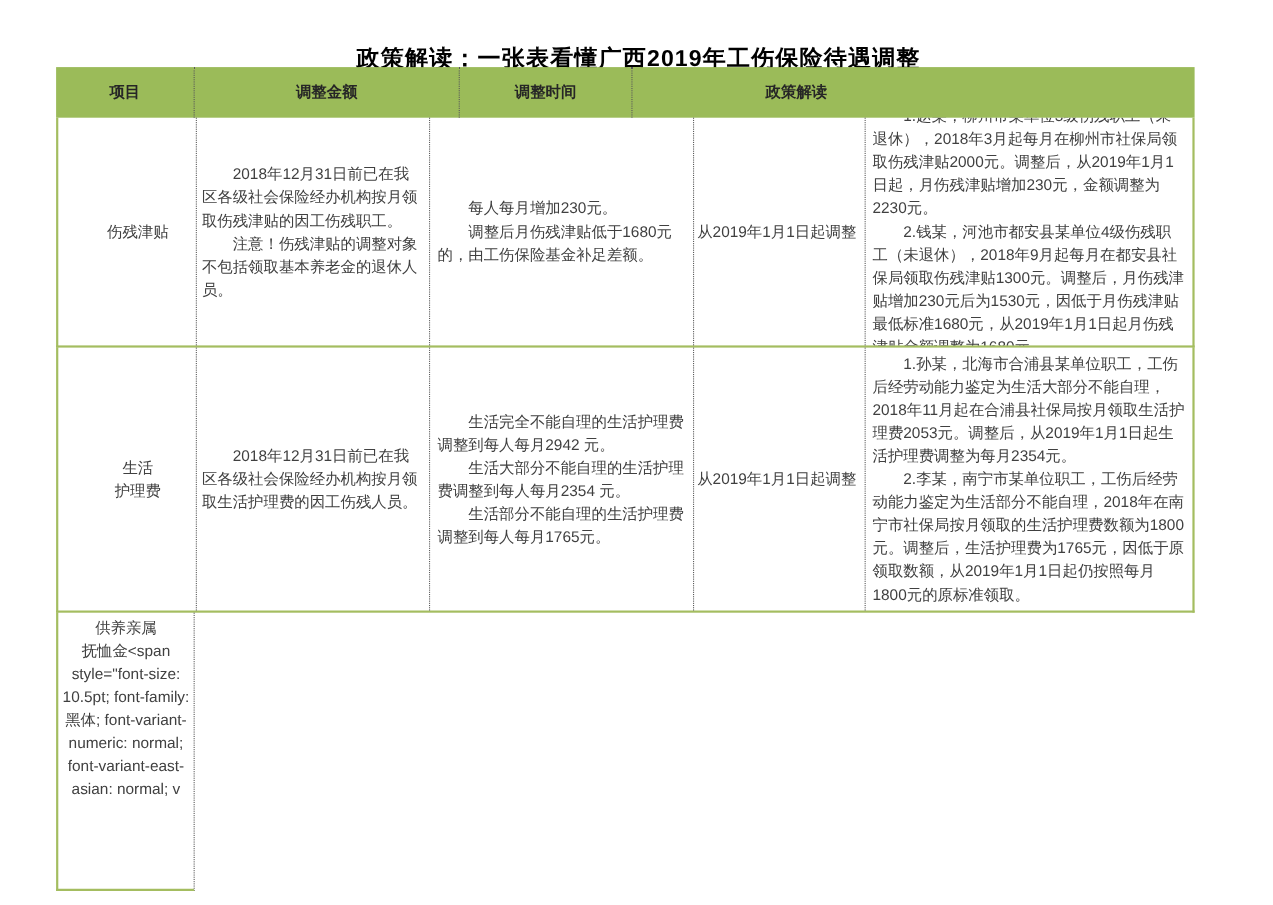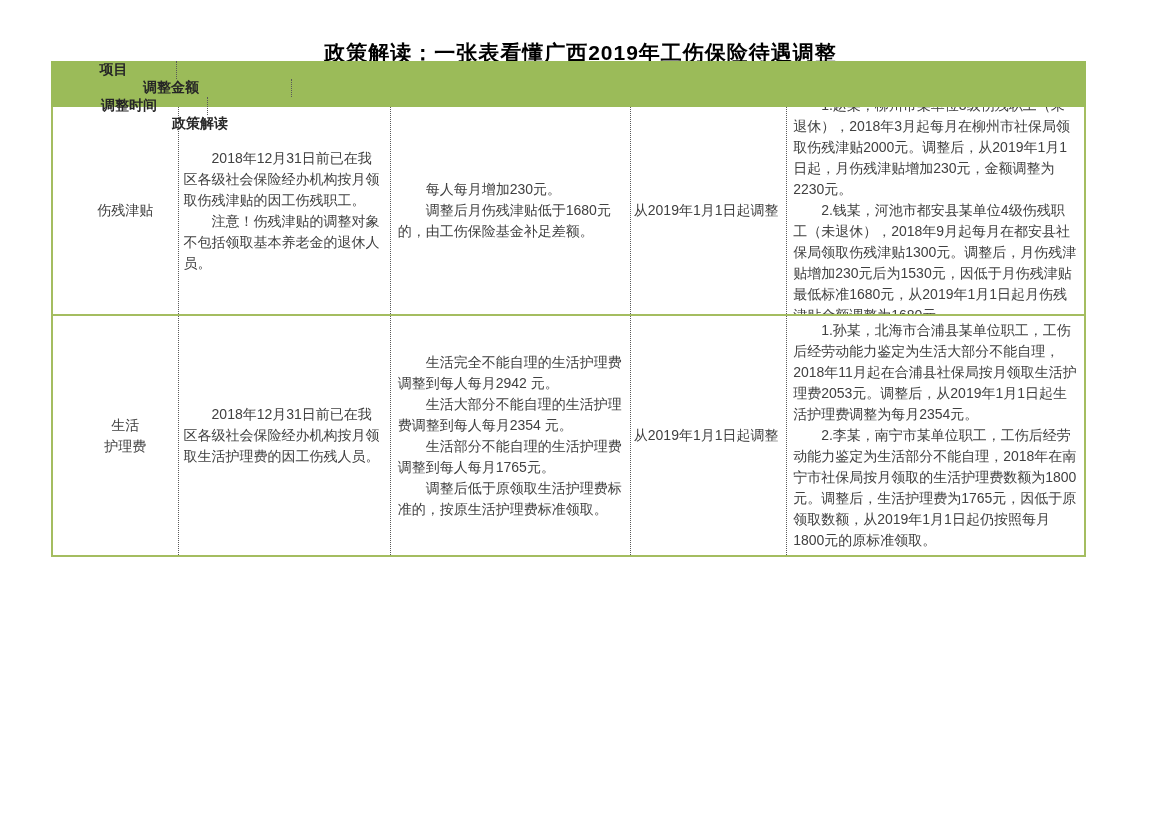--- a/index.html
+++ b/index.html
@@ -7,21 +7,21 @@
     width:1157px; height:823px; background:#ffffff; overflow:hidden; position:relative;
     font-family:"Liberation Sans","DejaVu Sans",sans-serif;
   }
   .title {
     position:absolute; top:27px; left:51px; width:1035px; margin:12px;
     text-align:center; font-size:21px; font-weight:bold; letter-spacing:1px;
     color:var(--title-text,#000000);
   }
   .tbl { position:absolute; left:51px; top:61px; width:1035px; }
   .thead {
-    display:flex; height:46px; background:var(--header-bg,#9bbb59);flex-direction:column;
+    display:flex; height:46px; background:var(--header-bg,#9bbb59);
   }
   .th {
     box-sizing:border-box; display:flex; align-items:center; justify-content:center;
     font-size:14px; font-weight:bold; color:var(--header-text,#262626);
     border-right:1px dotted var(--divider,#595959);
   }
   .th:last-child { border-right:none; }
   .trow { display:flex; box-sizing:border-box; }
   .row-bordered {
     border-left:2px solid var(--border-green,#a4bd60);
@@ -85,26 +85,27 @@
   <div class="trow row2 row-bordered">
     <div class="td c1">生活
 护理费</div>
     <div class="td c2">
       <p>2018年12月31日前已在我区各级社会保险经办机构按月领取生活护理费的因工伤残人员。</p>
     </div>
     <div class="td c3">
       <p>生活完全不能自理的生活护理费调整到每人每月2942 元。</p>
       <p>生活大部分不能自理的生活护理费调整到每人每月2354 元。</p>
       <p>生活部分不能自理的生活护理费调整到每人每月1765元。</p>
-      <p>调整后低于原领取生活护理费标准的，按原生活护理费标准领取。</p>
     </div>
     <div class="td c4">从2019年1月1日起调整</div>
     <div class="td c5">
       <p>1.孙某，北海市合浦县某单位职工，工伤后经劳动能力鉴定为生活大部分不能自理，2018年11月起在合浦县社保局按月领取生活护理费2053元。调整后，从2019年1月1日起生活护理费调整为每月2354元。</p>
       <p>2.李某，南宁市某单位职工，工伤后经劳动能力鉴定为生活部分不能自理，2018年在南宁市社保局按月领取的生活护理费数额为1800元。调整后，生活护理费为1765元，因低于原领取数额，从2019年1月1日起仍按照每月1800元的原标准领取。</p>
     </div>
   </div>
 
   <div class="trow row3">
+    <div class="td c1">供养亲属
+抚恤金&lt;span style="font-size: 10.5pt; font-family: 黑体; font-variant-numeric: normal; font-variant-east-asian: normal; v</div>
     <div class="blank"></div>
   </div>
 
 </div>
 
 </body></html>

